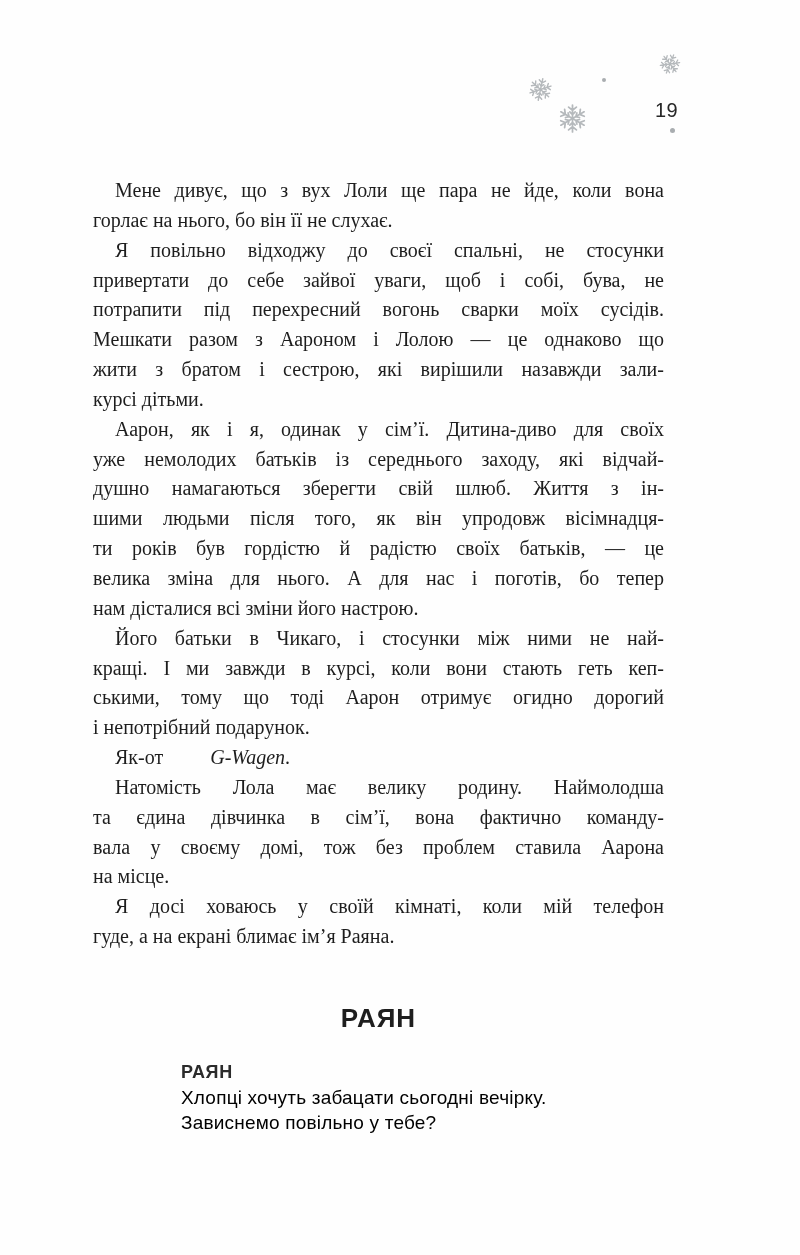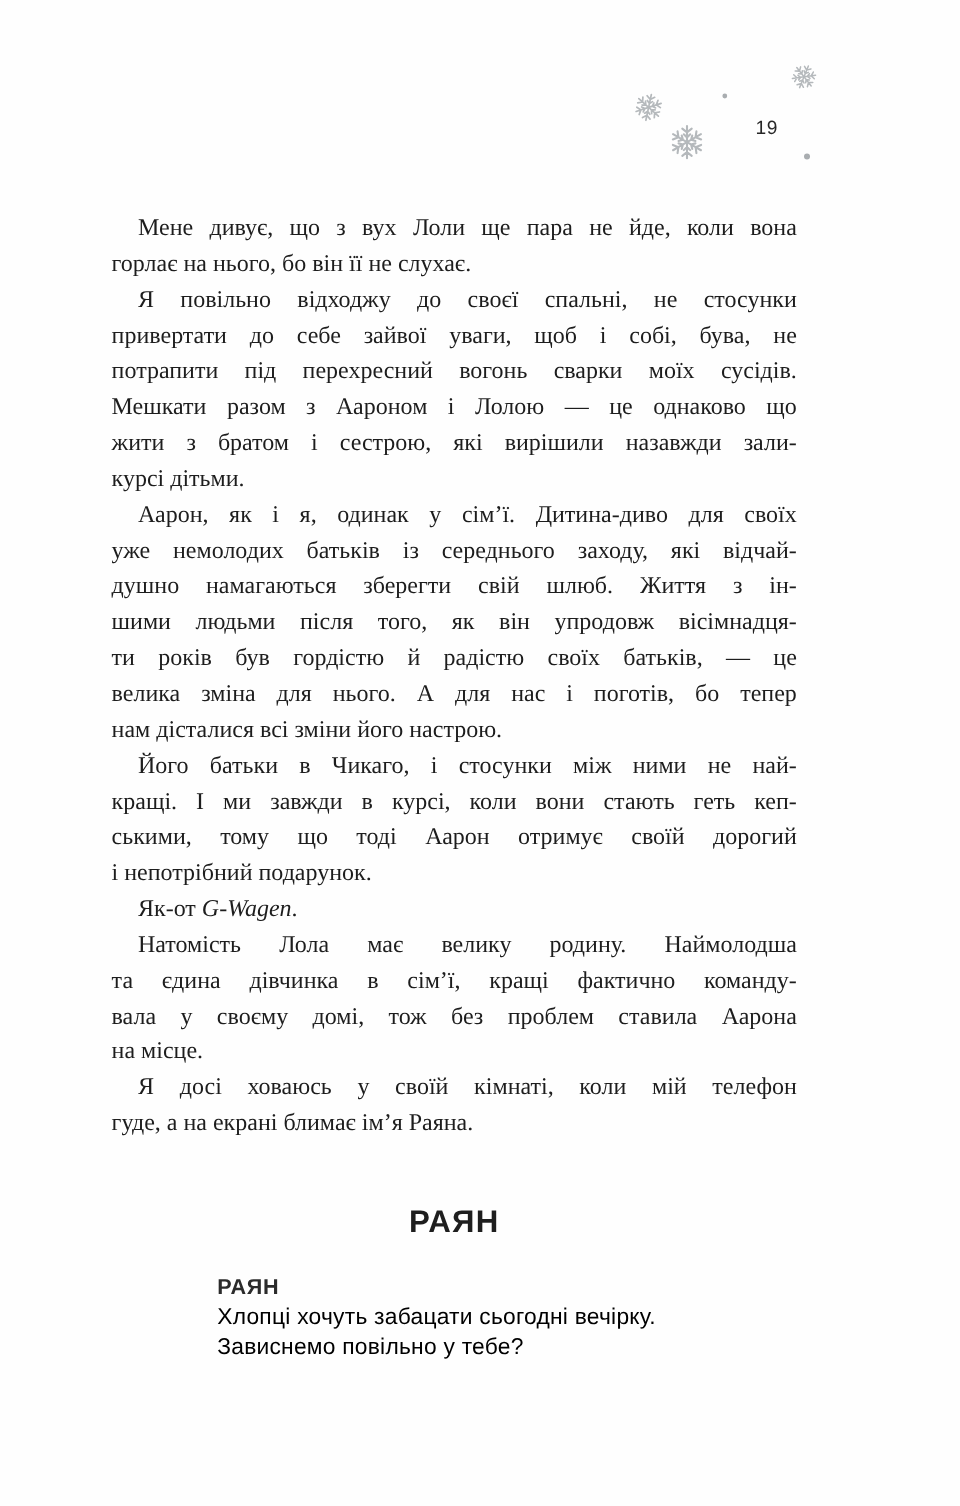--- a/index.html
+++ b/index.html
@@ -22,38 +22,38 @@
   .flake-b { left: 527px; top: 76px;  width: 27px; height: 27px; transform: rotate(12deg); }
   .flake-c { left: 556px; top: 102px; width: 33px; height: 33px; }
   .flake-a { left: 658px; top: 52px;  width: 24px; height: 24px; transform: rotate(22deg); }
   .snow-dot {
     position: absolute; border-radius: 50%;
     background: #a9adb0;
   }
   .dot-1 { left: 602px; top: 78px;  width: 4px; height: 4px; }
   .dot-2 { left: 670px; top: 128px; width: 5px; height: 5px; }
   .page-number {
-    position: absolute; left: 619px; top: 99px; width: 40px;
+    position: absolute; left: 655px; top: 99px; width: 40px;
     font-family: "Liberation Sans", sans-serif;
-    font-size: 16px; font-weight: 500; letter-spacing: 0.5px;
-    color: #272727; text-align: center;
+    font-size: 20px; font-weight: 500; letter-spacing: 0.5px;
+    color: #272727; text-align: left;
   }
 
   
   .text-block {
     position: absolute;
     left: 93px; top: 176px; width: 571px;
     font-size: 20px; line-height: 29.84px;
     color: #1d1d1d;
   }
   .paragraph { margin: 0; }
   .line { text-align: justify; text-align-last: justify; hyphens: none; }
   .line.last { text-align-last: left; }
   .line.first { padding-left: 22px; }
-  .line em { font-style: italic; }
+  .line em { font-style: italic; margin-left: 42px; }
 
   
   .section-heading {
     margin: 51px 0 0 0;
     font-family: "Liberation Sans", sans-serif;
     font-size: 26px; line-height: 30px; font-weight: 700;
     letter-spacing: 1px;
     text-align: center;
     color: #1e1e1e;
   }
@@ -136,29 +136,29 @@
           <div class="line">уже немолодих батьків із середнього заходу, які відчай-</div>
           <div class="line">душно намагаються зберегти свій шлюб. Життя з ін-</div>
           <div class="line">шими людьми після того, як він упродовж вісімнадця-</div>
           <div class="line">ти років був гордістю й радістю своїх батьків, — це</div>
           <div class="line">велика зміна для нього. А для нас і поготів, бо тепер</div>
           <div class="line last">нам дісталися всі зміни його настрою.</div>
         </div>
         <div class="paragraph">
           <div class="line first">Його батьки в Чикаго, і стосунки між ними не най-</div>
           <div class="line">кращі. І ми завжди в курсі, коли вони стають геть кеп-</div>
-          <div class="line">ськими, тому що тоді Аарон отримує своїй дорогий</div>
+          <div class="line">ськими, тому що тоді Аарон отримує огидно дорогий</div>
           <div class="line last">і непотрібний подарунок.</div>
         </div>
         <div class="paragraph">
           <div class="line first last"><span>Як-от </span><em>G-Wagen</em><span>.</span></div>
         </div>
         <div class="paragraph">
           <div class="line first">Натомість Лола має велику родину. Наймолодша</div>
-          <div class="line">та єдина дівчинка в сім’ї, кращі фактично команду-</div>
+          <div class="line">та єдина дівчинка в сім’ї, вона фактично команду-</div>
           <div class="line">вала у своєму домі, тож без проблем ставила Аарона</div>
           <div class="line last">на місце.</div>
         </div>
         <div class="paragraph">
           <div class="line first">Я досі ховаюсь у своїй кімнаті, коли мій телефон</div>
           <div class="line last">гуде, а на екрані блимає ім’я Раяна.</div>
         </div>
       </div>
 
     <h2 class="section-heading">РАЯН</h2>

